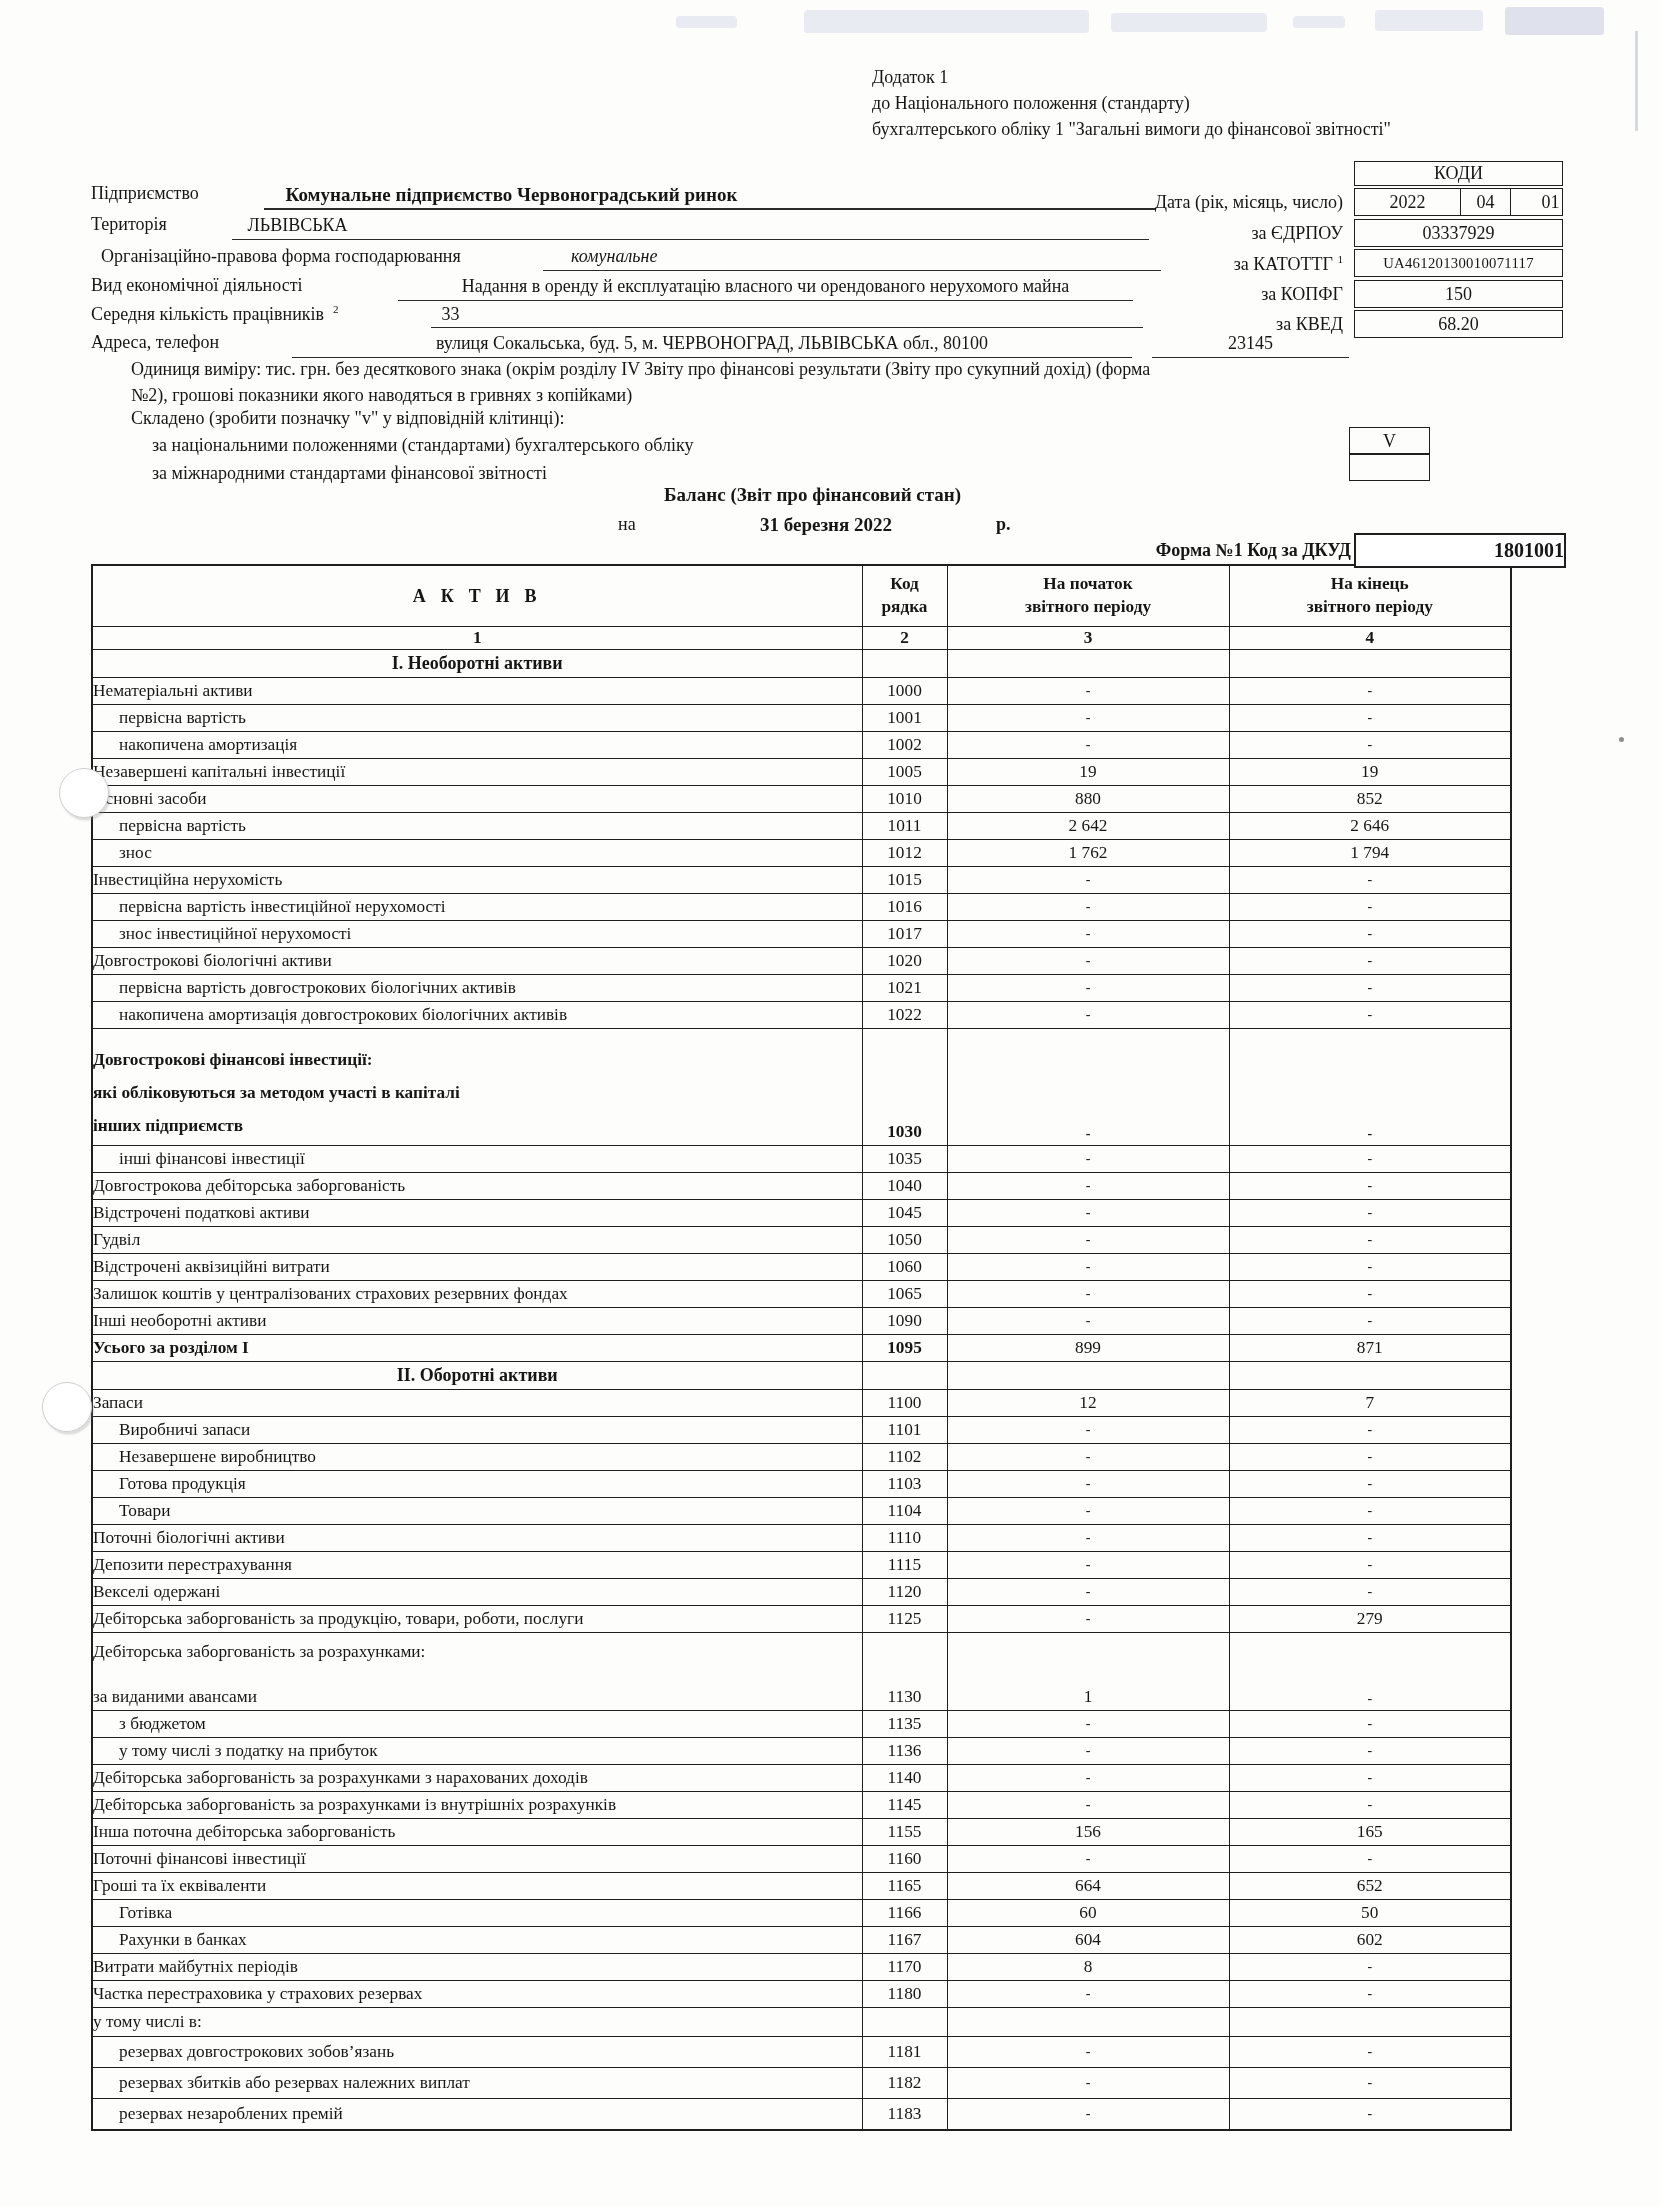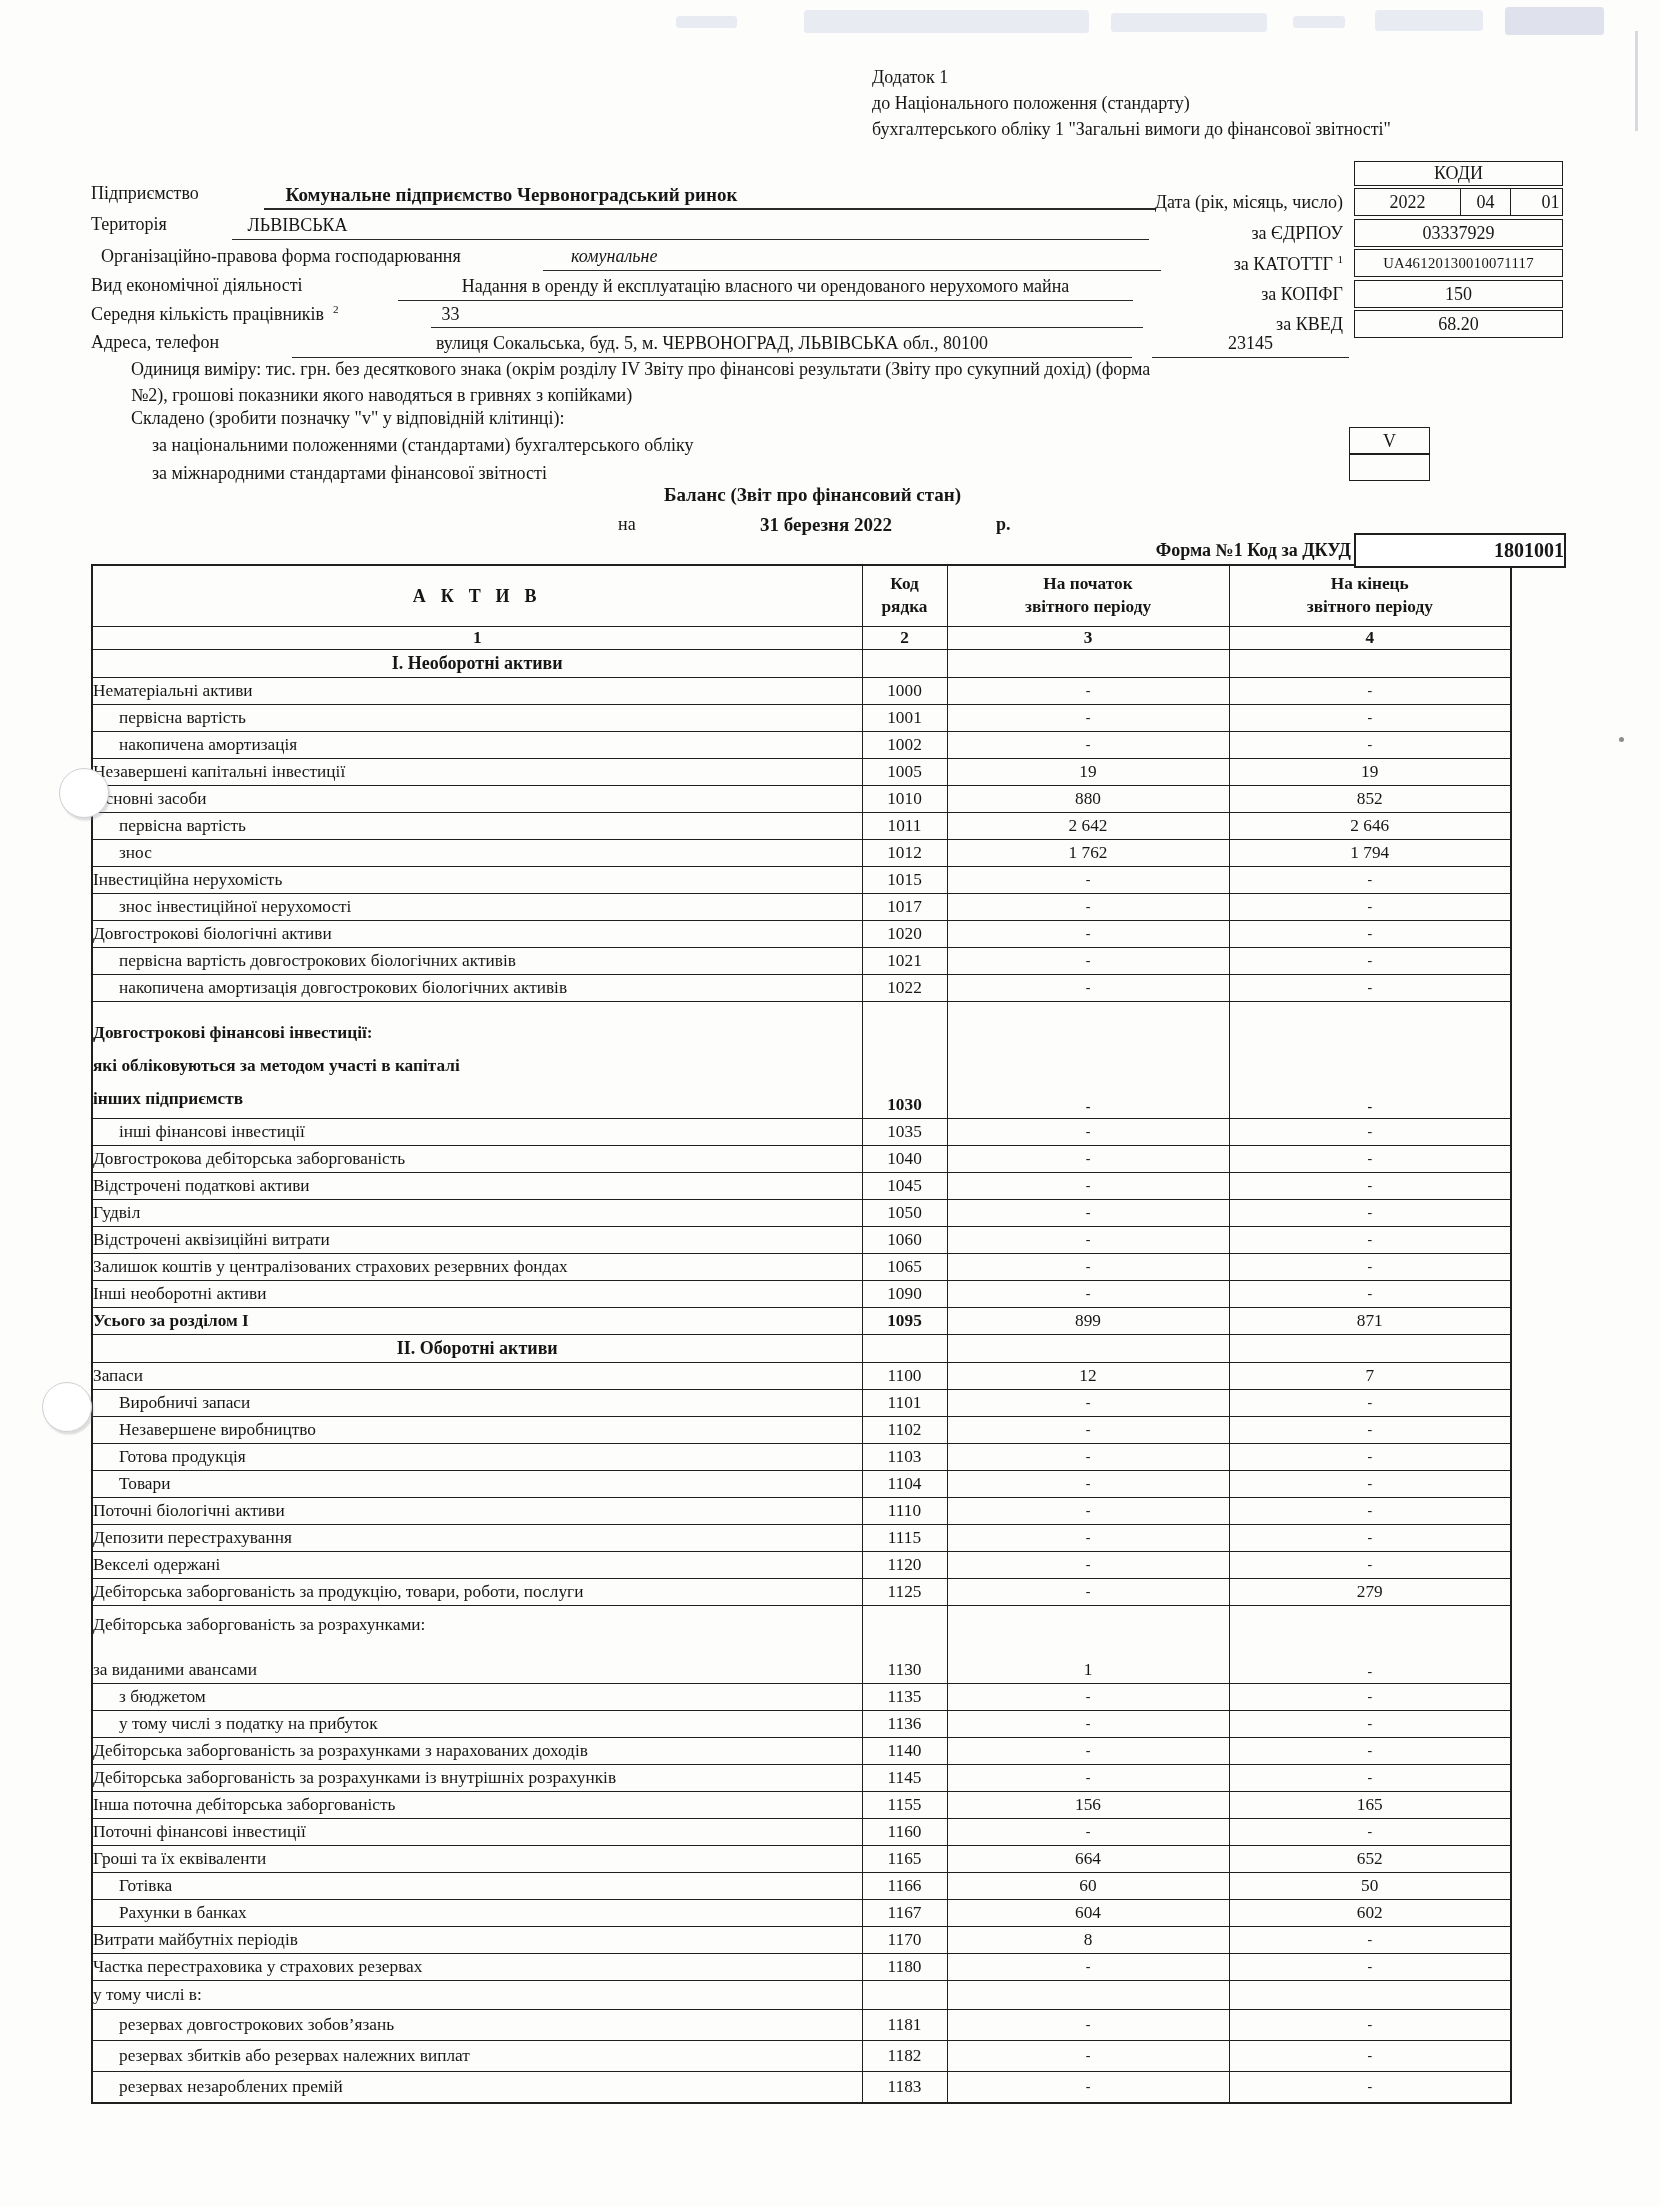--- a/index.html
+++ b/index.html
@@ -223,20 +223,26 @@
         <td class="val-cell">1 762</td>
         <td class="val-cell">1 794</td>
       </tr>
       <tr>
         <td class="label-cell">Інвестиційна нерухомість</td>
         <td class="code-cell">1015</td>
         <td class="val-cell dash">-</td>
         <td class="val-cell dash">-</td>
       </tr>
       <tr>
+        <td class="label-cell ind">первісна вартість інвестиційної нерухомості</td>
+        <td class="code-cell">1016</td>
+        <td class="val-cell dash">-</td>
+        <td class="val-cell dash">-</td>
+      </tr>
+      <tr>
         <td class="label-cell ind">знос інвестиційної нерухомості</td>
         <td class="code-cell">1017</td>
         <td class="val-cell dash">-</td>
         <td class="val-cell dash">-</td>
       </tr>
       <tr>
         <td class="label-cell">Довгострокові біологічні активи</td>
         <td class="code-cell">1020</td>
         <td class="val-cell dash">-</td>
         <td class="val-cell dash">-</td>

